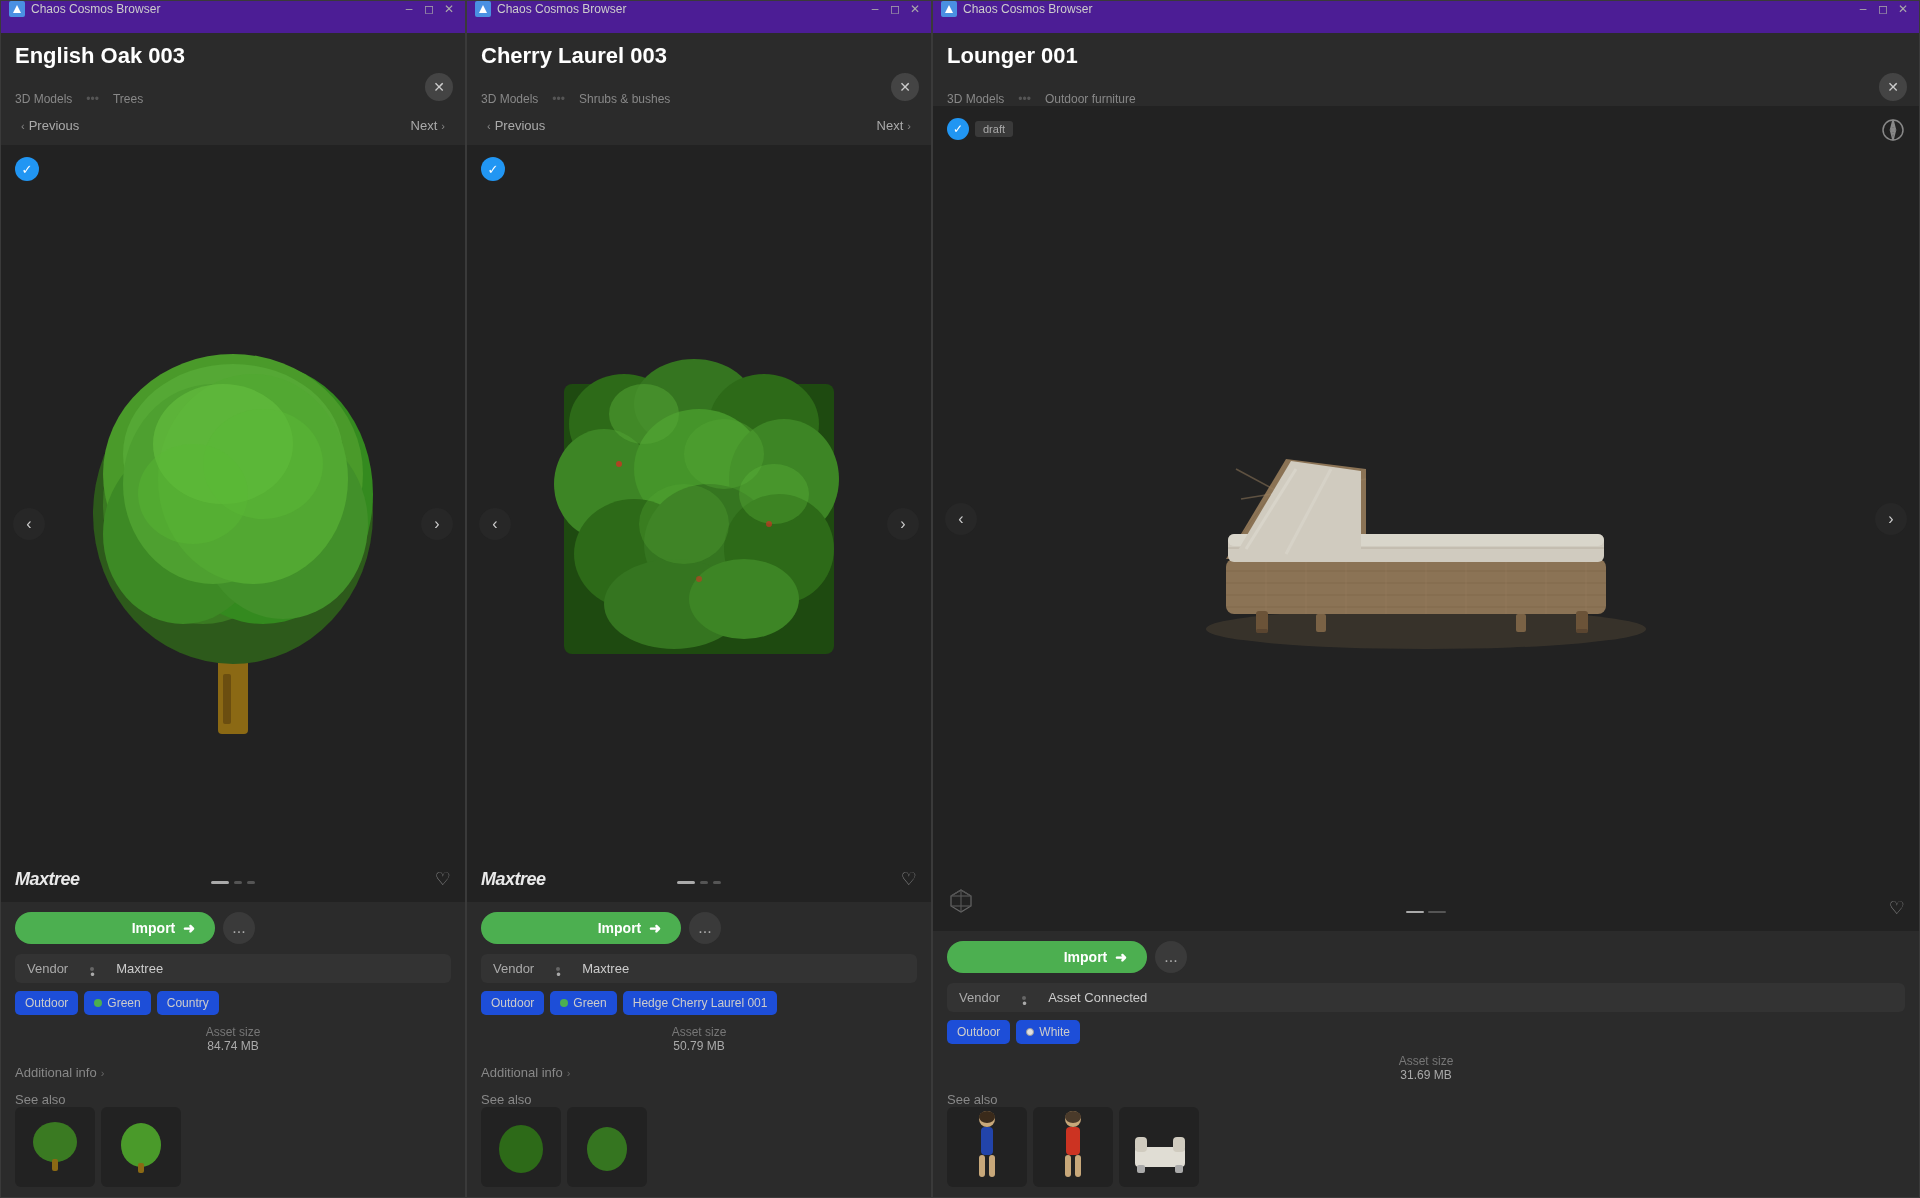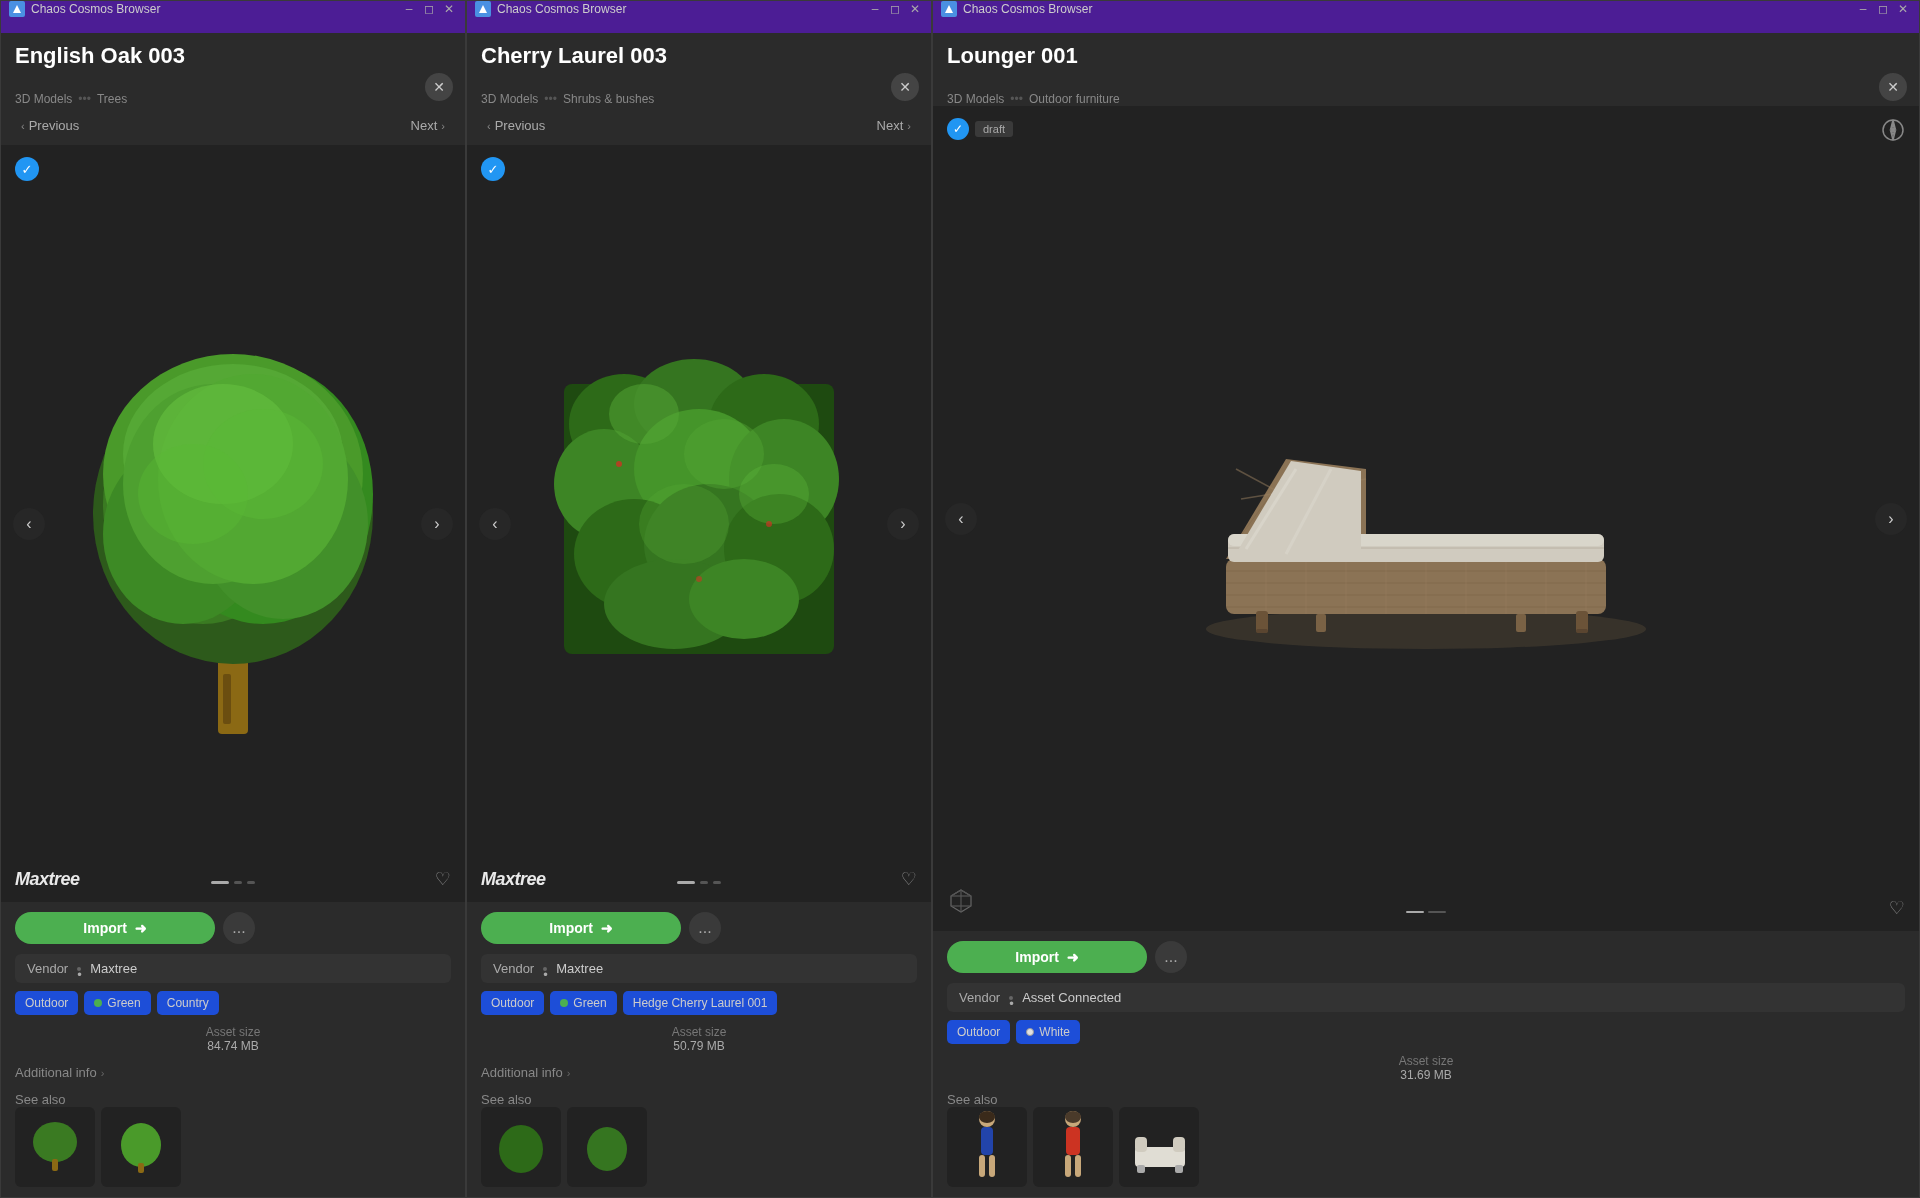--- a/index.html
+++ b/index.html
@@ -88,21 +88,21 @@
     .asset-title {
       color: #ffffff;
       font-size: 22px;
       font-weight: 600;
       margin-bottom: 4px;
     }
 
     .breadcrumb {
       display: flex;
       align-items: center;
-      gap: 6px;
+      gap: 14px;
       color: #888;
       font-size: 12px;
       margin-top: 23px;
     }
 
     .breadcrumb-sep {
       color: #555;
     }
 
     .breadcrumb-link {
@@ -296,21 +296,21 @@
       border: none;
       border-radius: 20px;
       padding: 8px 20px;
       font-size: 14px;
       font-weight: 600;
       cursor: pointer;
       display: flex;
       align-items: center;
       gap: 8px;
       flex: 1;
-      justify-content: center;
+      justify-content: flex-end;
       max-width: 200px;
     }
 
     .import-icon {
       font-size: 14px;
     }
 
     .more-btn {
       width: 32px;
       height: 32px;
@@ -324,21 +324,21 @@
       align-items: center;
       justify-content: center;
     }
 
     .vendor-row {
       background: #333;
       border-radius: 6px;
       padding: 7px 12px;
       display: flex;
       align-items: center;
-      gap: 9px;
+      gap: 22px;
       margin-bottom: 8px;
       color: #aaa;
       font-size: 13px;
     }
 
     .vendor-sep {
       width: 4px;
       height: 4px;
       background: #666;
       border-radius: 50%;

